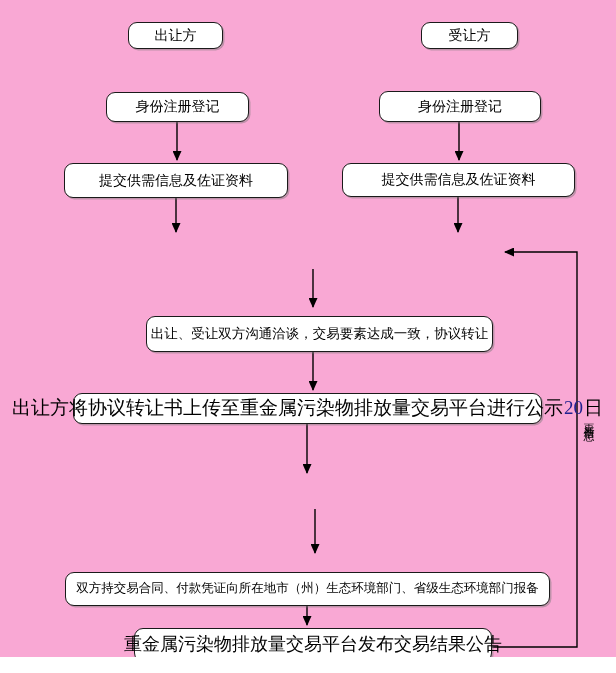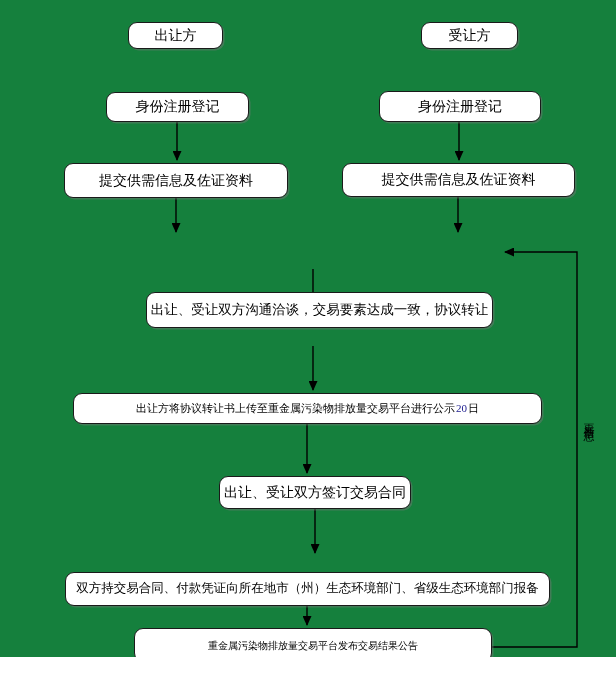--- a/index.html
+++ b/index.html
@@ -4,21 +4,21 @@
 <style>
   html, body {
     margin: 0;
     padding: 0;
     background: #ffffff;
   }
   .canvas {
     position: relative;
     width: 616px;
     height: 657px;
-    background: #15803d;
+    background: #f9a8d4;
     font-family: "Liberation Sans", sans-serif;
     overflow: hidden;
   }
   .connectors {
     position: absolute;
     left: 0;
     top: 0;
     z-index: 0;
   }
   .node {
@@ -38,25 +38,25 @@
     z-index: 1;
     white-space: nowrap;
   }
   .n-transferor        { left:128px; top:22px;  width:95px;  height:27px; }
   .n-transferee        { left:413px; top:22px;  width:97px;  height:27px;margin-left:8px; }
   .n-identity-left     { left:106px; top:92px;  width:143px; height:30px; }
   .n-identity-right    { left:379px; top:91px;  width:162px; height:31px; }
   .n-submit-left       { left:64px;  top:163px; width:224px; height:35px; }
   .n-submit-right      { left:342px; top:163px; width:233px; height:34px; }
   .n-platform-publish  { left:124px; top:235px; width:378px; height:34px; font-size:14.5px; }
-  .n-negotiate         { left:146px; top:292px; width:347px; height:36px; font-size:13.5px; }
-  .n-upload-publicity  { left:73px;  top:393px; width:469px; height:31px; font-size:11px; }
+  .n-negotiate         { left:146px; top:316px; width:347px; height:36px; font-size:13.5px; }
+  .n-upload-publicity  { left:73px;  top:393px; width:469px; height:31px; font-size:19px; }
   .n-sign-contract     { left:219px; top:476px; width:192px; height:33px; }
   .n-report            { left:65px;  top:572px; width:485px; height:34px; font-size:12.5px; }
-  .n-result            { left:134px; top:628px; width:358px; height:34px; font-size:10px; }
+  .n-result            { left:134px; top:628px; width:358px; height:34px; font-size:18px; }
   .duration-num {
     font-family: "Liberation Serif", serif;
     color: #202090;
     padding: 0 1px;
   }
   .edge-label-vertical {
     position: absolute;
     left: 581px;
     top: 415px;
     writing-mode: vertical-rl;
@@ -120,23 +120,20 @@
   <div class="node n-negotiate">
     <span>出让、受让双方沟通洽谈，交易要素达成一致，协议转让</span>
   </div>
 
   <div class="node n-upload-publicity">
     <span>出让方将协议转让书上传至重金属污染物排放量交易平台进行公示</span>
       <span class="duration-num">20</span>
       <span>日</span>
   </div>
 
-  <div class="node n-sign-contract">
-    <span>出让、受让双方签订交易合同</span>
-  </div>
 
   <div class="node n-report">
     <span>双方持交易合同、付款凭证向所在地市（州）生态环境部门、省级生态环境部门报备</span>
   </div>
 
   <div class="node n-result">
     <span>重金属污染物排放量交易平台发布交易结果公告</span>
   </div>
 
   <div class="edge-label-vertical">更新信息</div>

